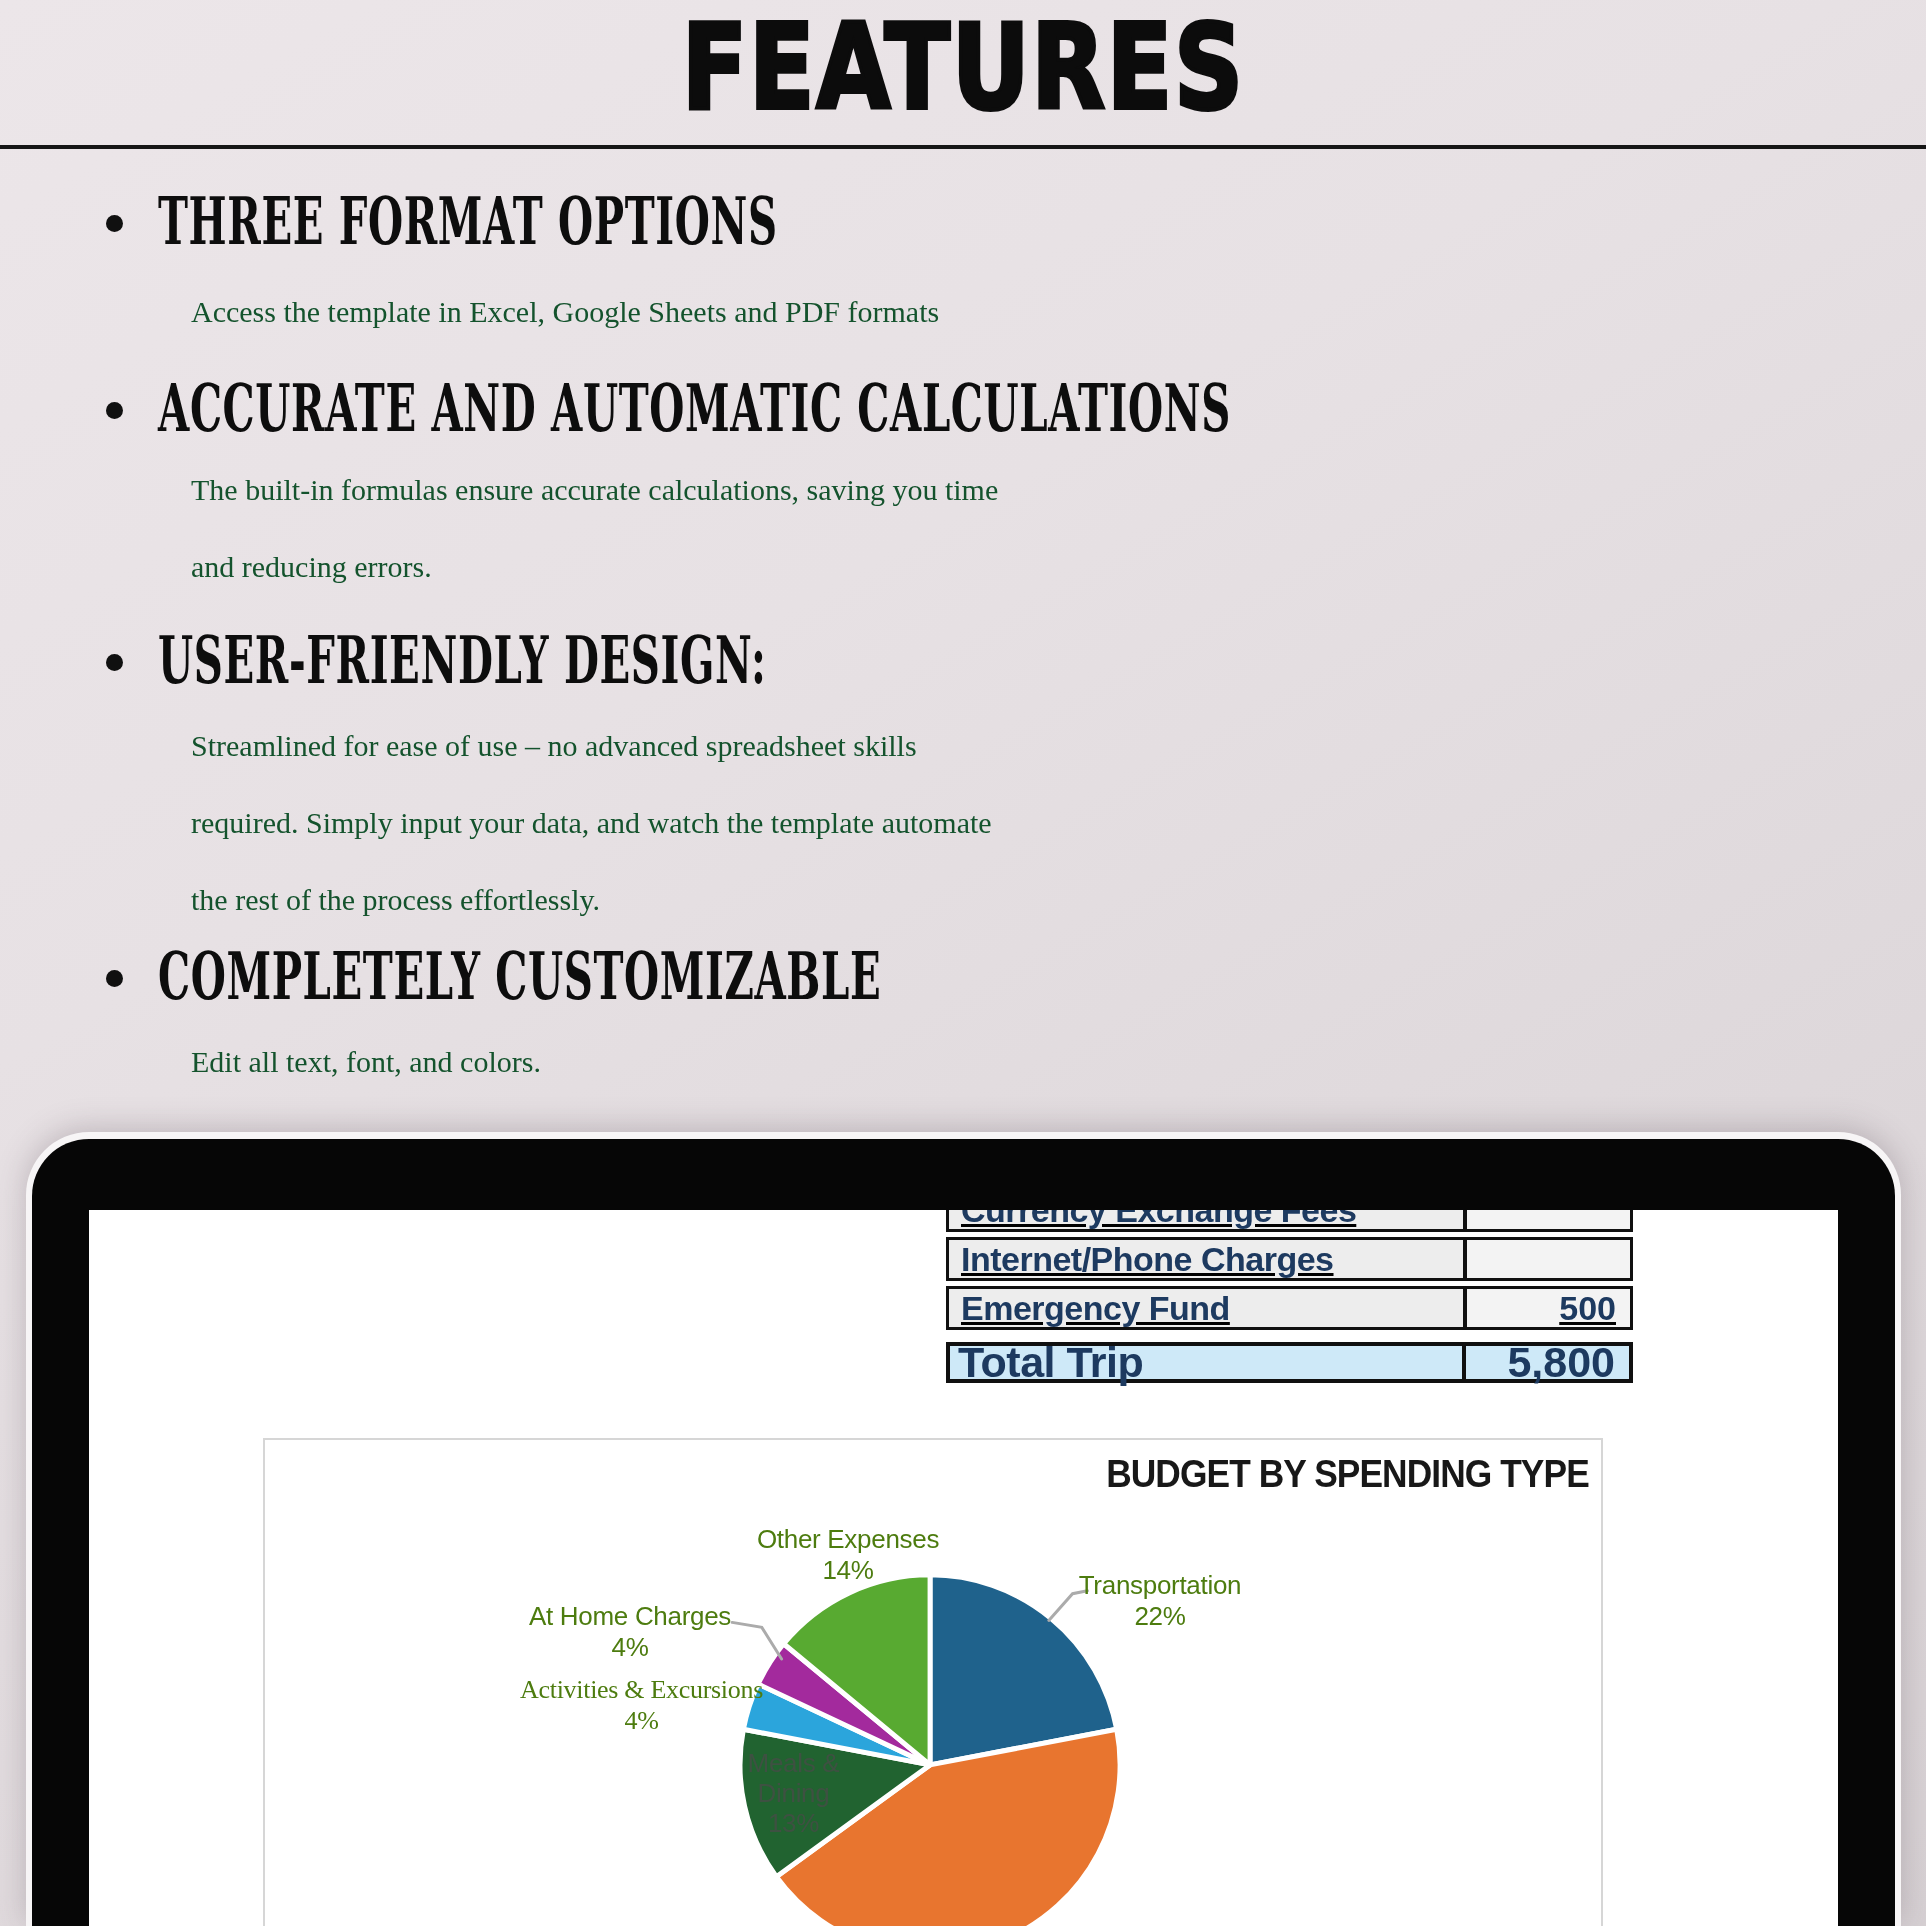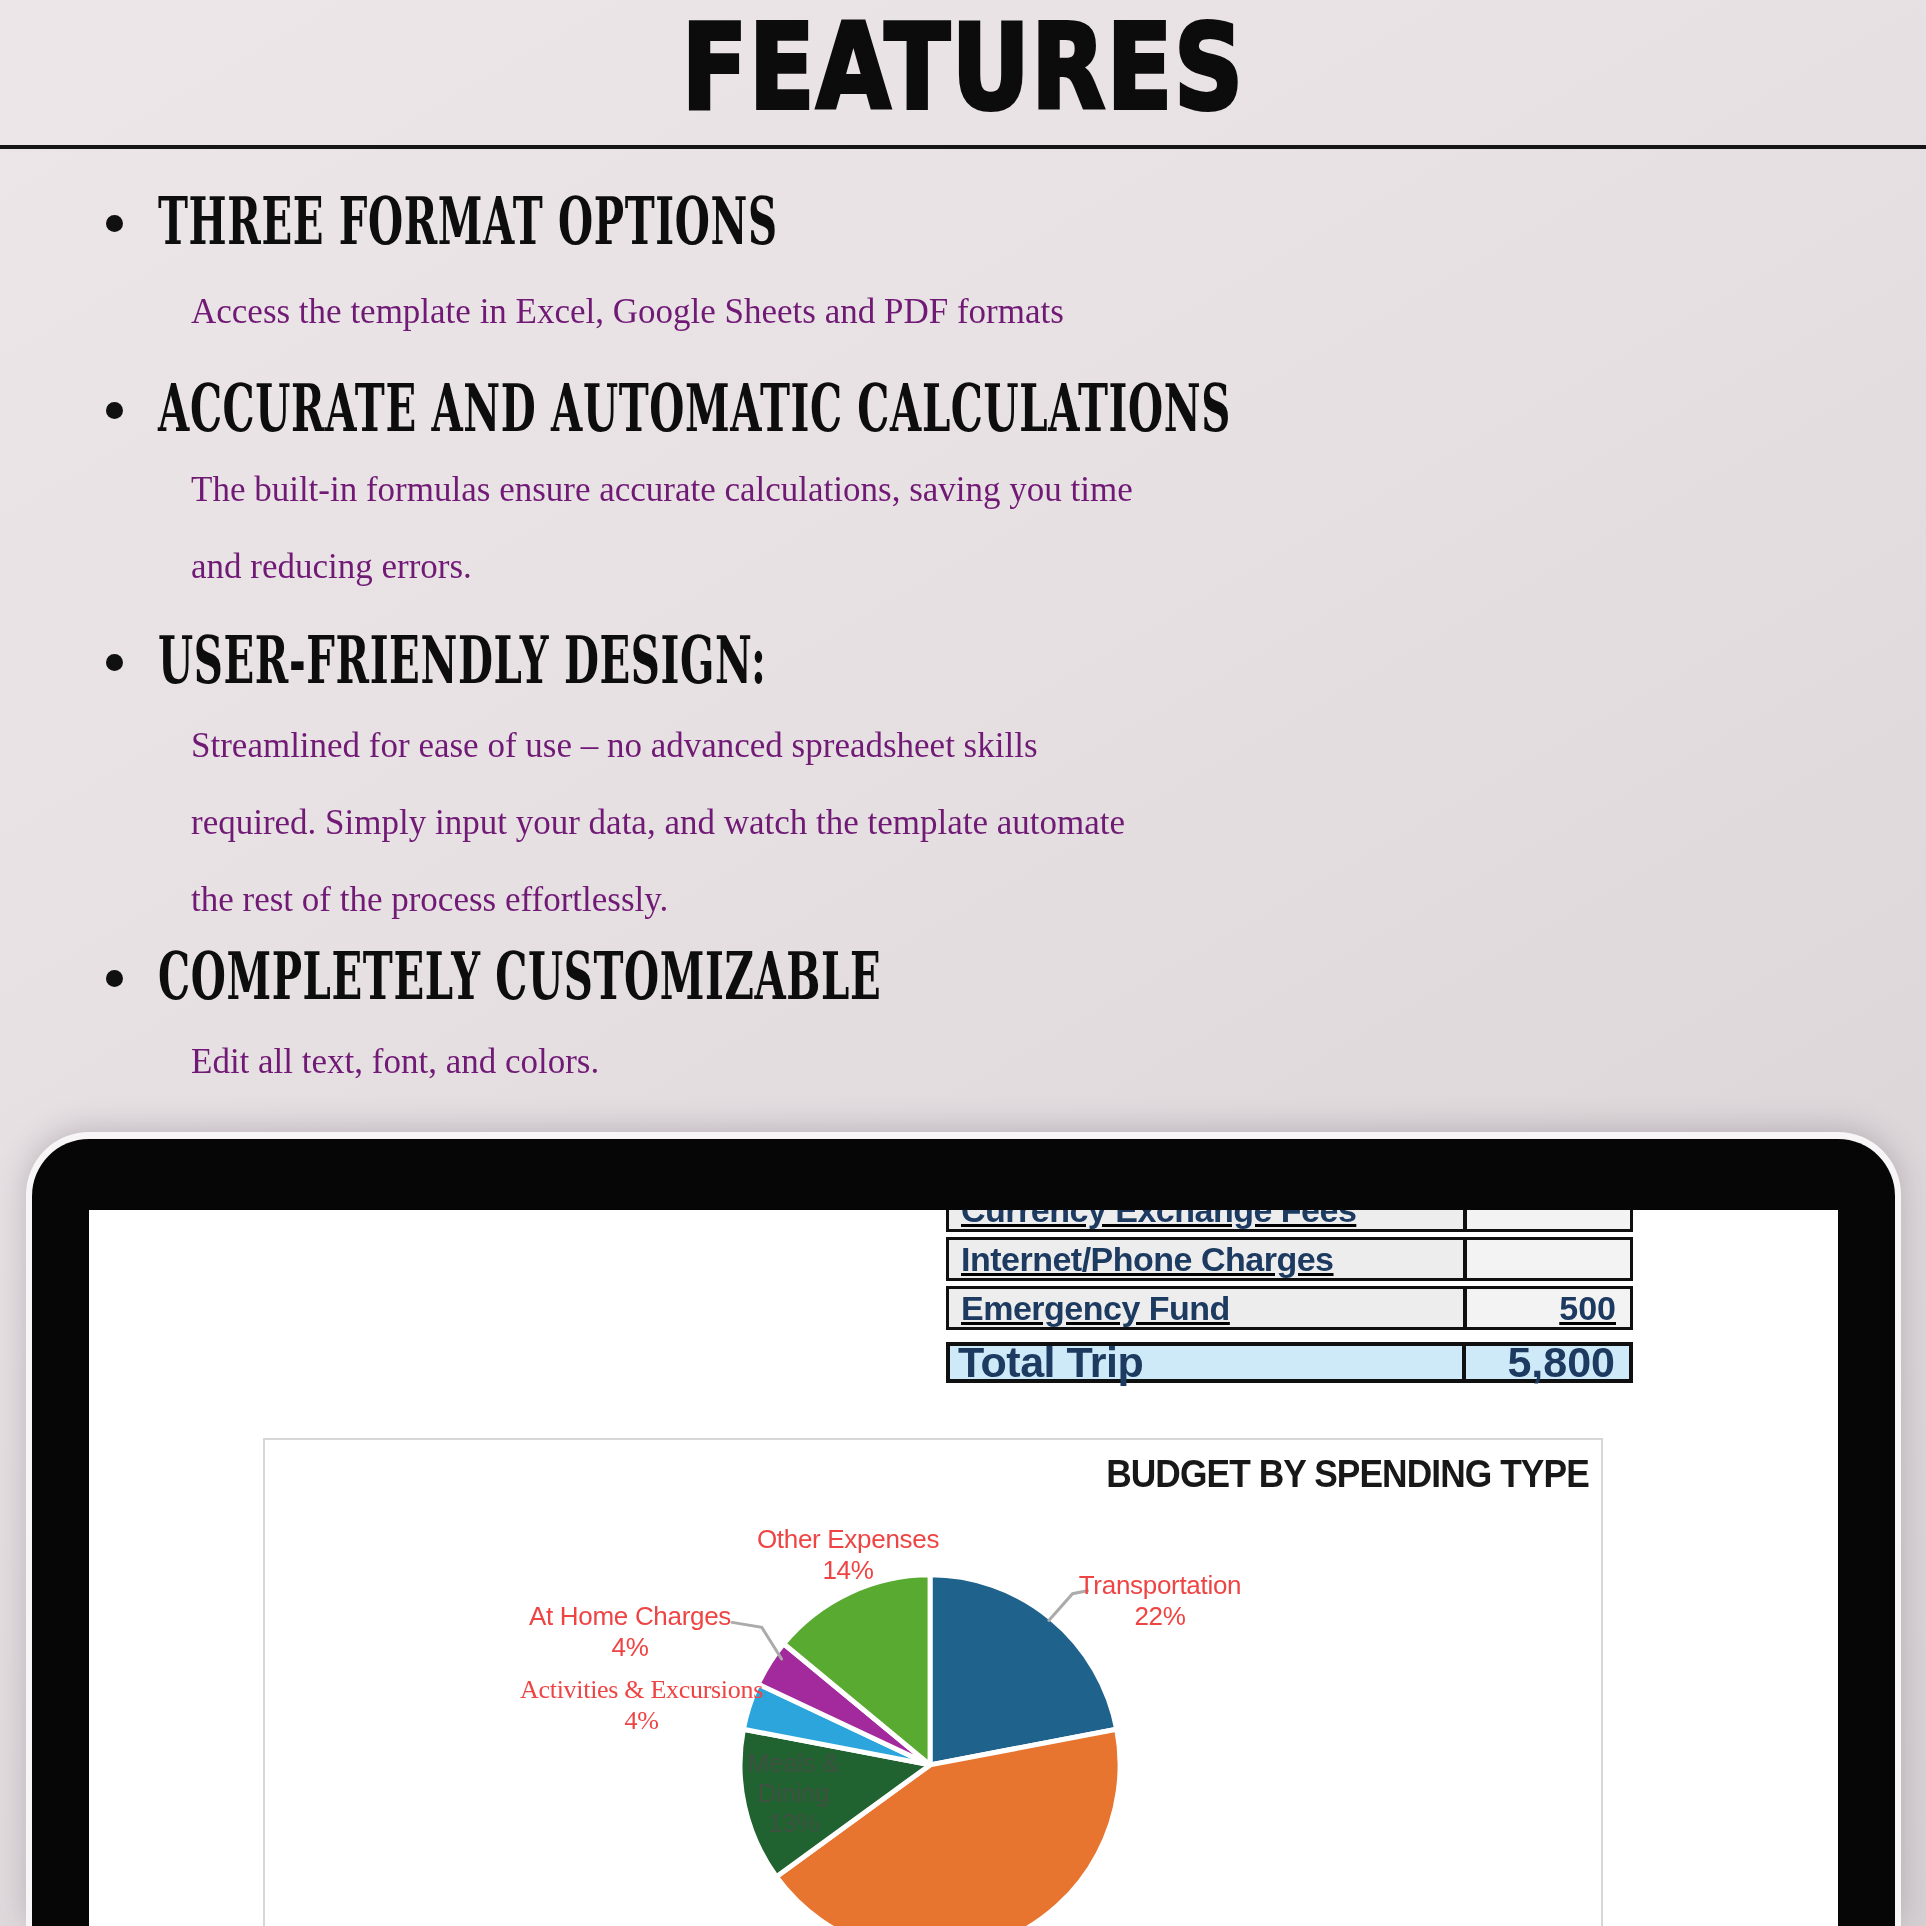--- a/index.html
+++ b/index.html
@@ -19,21 +19,21 @@
   
   .features{position:absolute;top:149px;left:94px;width:1723px;list-style:none;margin:0;padding:0;}
   .feature{position:relative;padding-left:64px;}
   .bullet-dot{position:absolute;left:12px;top:30px;width:17px;height:17px;border-radius:50%;background:#101010;}
   .feature-heading{
     display:inline-block;font-family:"DejaVu Serif",serif;font-weight:bold;
     font-size:65px;line-height:73px;color:#0d0d0d;letter-spacing:1px;
     transform:scaleX(0.62);transform-origin:left center;white-space:nowrap;
   }
   .feature-body{
-    font-family:"Liberation Serif",serif;font-size:35px;line-height:77px;color:#701a75;
+    font-family:"Liberation Serif",serif;font-size:30px;line-height:77px;color:#14532d;
     margin:10px 0 0 33px;white-space:pre-line;
   }
   .f1{margin-top:36px}.f1 .feature-body{margin-top:15px}
   .f2{margin-top:22px}.f2 .feature-body{margin-top:6px}
   .f3{margin-top:19px}.f3 .feature-body{margin-top:10px}
   .f4{margin-top:2px} .f4 .feature-body{margin-top:10px}
   
   .laptop{position:absolute;left:26px;top:1132px;width:1875px;height:795px;
     background:#f7f5f6;border-radius:63px 63px 0 0;box-shadow:0 -4px 30px rgba(90,75,85,.28);}
   .laptop-bezel{position:absolute;left:6px;right:6px;top:7px;bottom:0;background:#060606;border-radius:57px 57px 0 0;}
@@ -46,21 +46,21 @@
     padding-right:14px;font-weight:bold;font-size:34px;color:#1d3a60;background:#f3f3f3;box-sizing:border-box;}
   .sheet-total{display:flex;height:41px;border:4px solid #101010;background:#cee9f8;margin-top:12px;box-sizing:border-box;}
   .sheet-total .cell-label{font-size:43px;padding-left:8px;}
   .sheet-total .cell-value{font-size:43px;background:#cee9f8;}
   
   .chart-box{position:absolute;left:174px;top:228px;width:1340px;height:634px;background:#fff;
     border:2px solid #d6d6d6;border-bottom:none;box-sizing:border-box;}
   .chart-title{position:absolute;left:820px;top:12px;width:525px;text-align:center;font-weight:bold;
     font-size:38px;line-height:44px;color:#181818;letter-spacing:-1px;transform:scaleX(.93);}
   .chart-svg{position:absolute;left:0;top:0;}
-  .pie-label{position:absolute;text-align:center;font-size:26px;line-height:31px;color:#ef4444;letter-spacing:-0.3px;}
+  .pie-label{position:absolute;text-align:center;font-size:26px;line-height:31px;color:#4d7c0f;letter-spacing:-0.3px;}
   .pie-label span{display:block;}
   .lbl-other{left:474px;top:84px;width:218px;}
   .lbl-athome{left:256px;top:161px;width:218px;}
   .lbl-activities{left:247px;top:234px;width:259px;font-family:Liberation Serif, serif;}
   .lbl-transportation{left:786px;top:130px;width:218px;}
   .lbl-meals{left:459px;top:308px;width:139px;line-height:30px;color:#3e5142;}
 </style>
 </head>
 <body>
 

